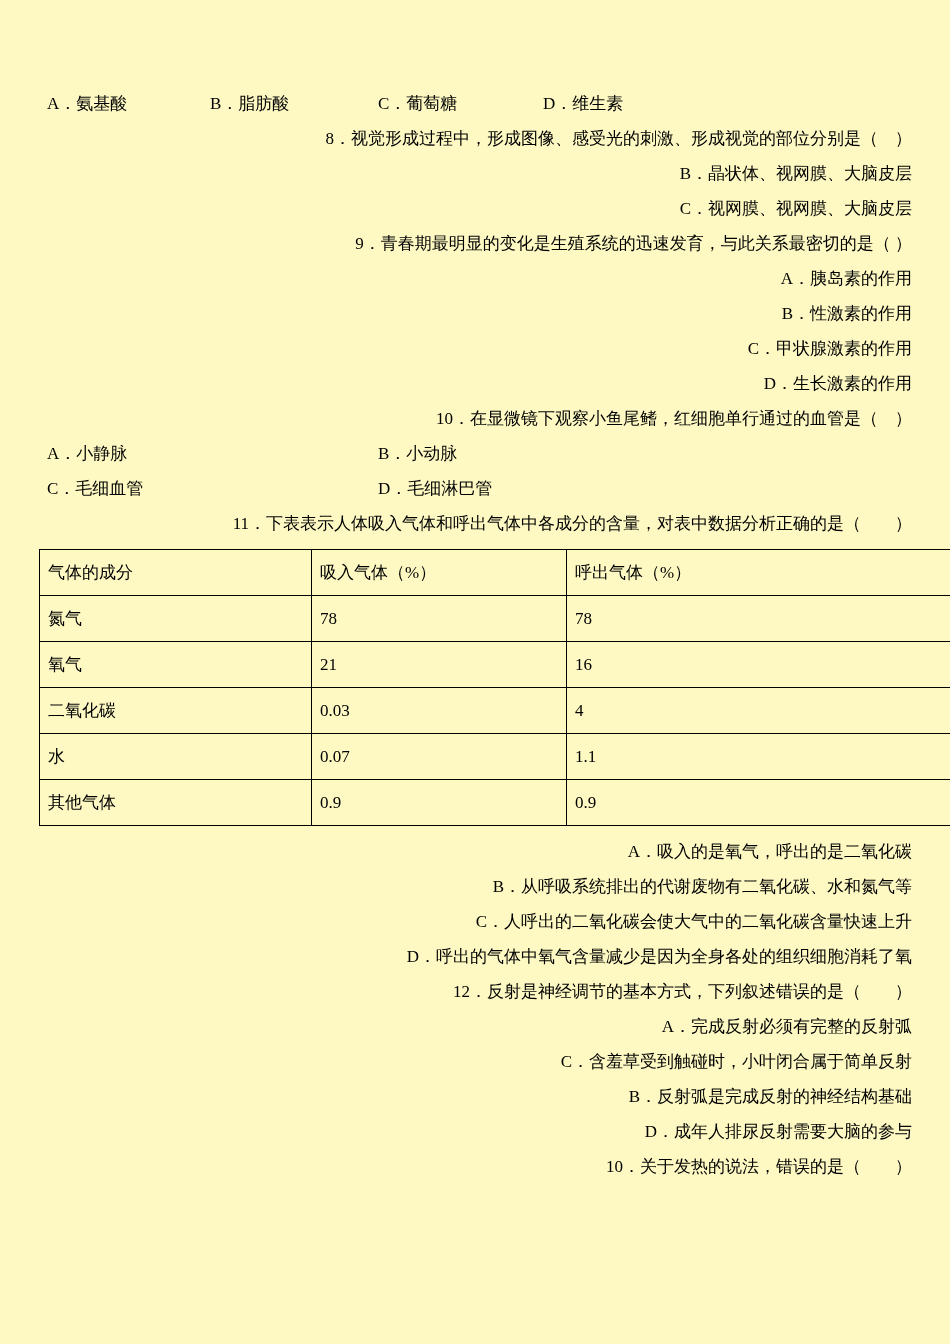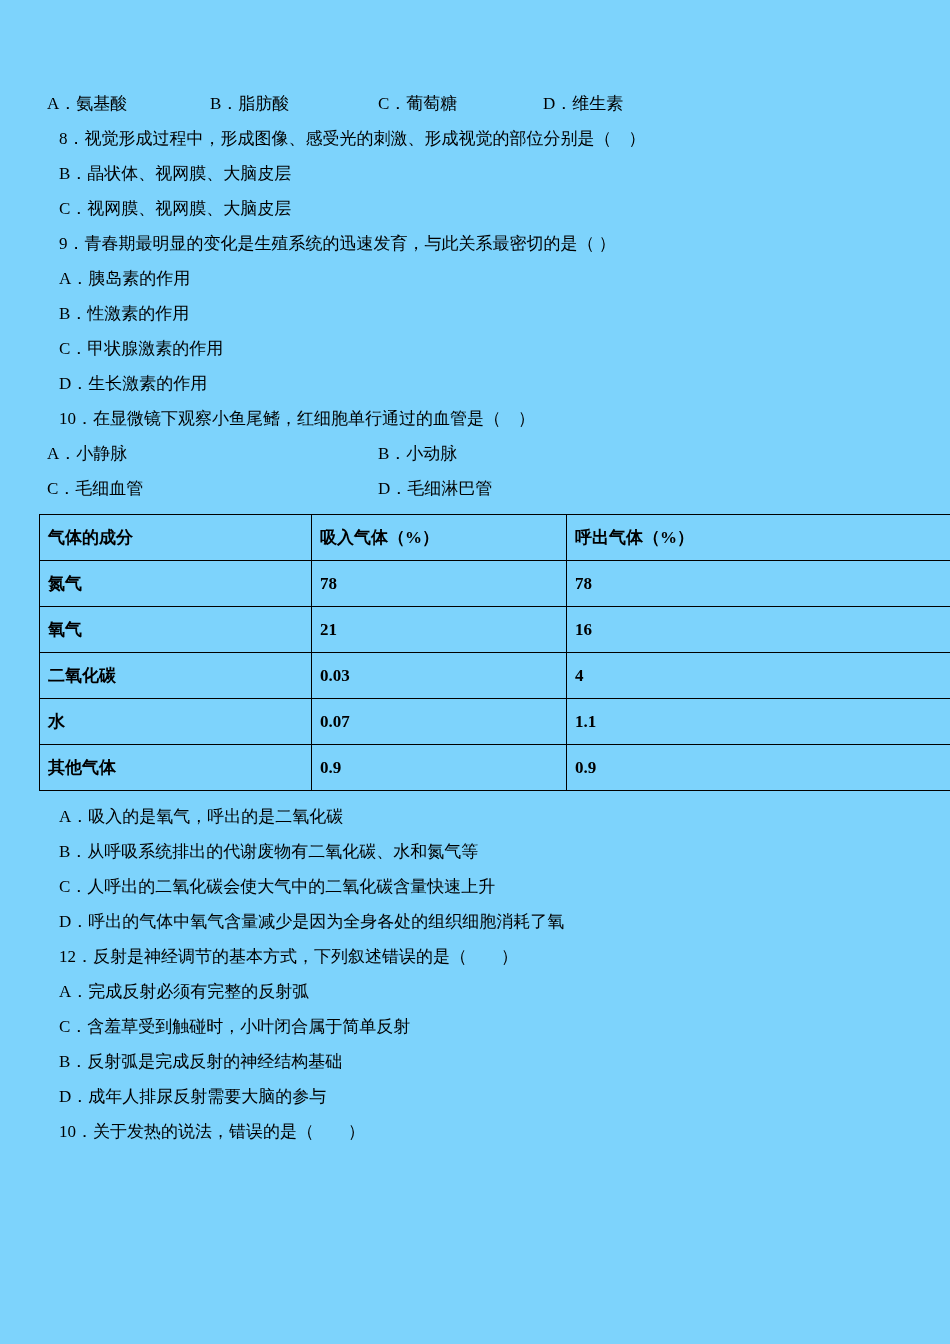--- a/index.html
+++ b/index.html
@@ -4,32 +4,33 @@
 <style>
   html, body {
     margin: 0;
     padding: 0;
     background: #ffffff;
   }
   .page {
     position: relative;
     width: 950px;
     height: 1344px;
-    background: #7dd3fc;
+    background: #fef9c3;
     color: #000000;
     font-family: "Liberation Serif", "DejaVu Serif", serif;
     font-size: 17px;
     line-height: 20px;
     box-sizing: border-box;
     padding: 94px 38px 40px 47px;
     overflow: hidden;
   }
   .line {
     margin: 0 0 15px 12px;
     white-space: pre-wrap;
+    text-align: right;
   }
   .opt-row {
     margin: 0 0 15px 0;
   }
   .opt-row .opt {
     display: inline-block;
     vertical-align: top;
   }
   .w163 { width: 163px; }
   .w168 { width: 168px; }
@@ -41,21 +42,21 @@
     width: 874px;
     margin: 6px 0 16px -8px;
   }
   table.gas td {
     border: 1px solid #000000;
     height: 45px;
     padding: 0 6px 0 8px;
     font-size: 17px;
     vertical-align: middle;
     text-align: left;
-    font-weight: bold;
+    font-weight: normal;
     overflow: hidden;
   }
   .col1 { width: 257px; }
   .col2 { width: 240px; }
   .col3 { width: 377px; }
 </style>
 </head>
 <body>
 
 <div class="page">
@@ -75,20 +76,21 @@
   <p class="line">D．生长激素的作用</p>
 
   <p class="line">10．在显微镜下观察小鱼尾鳍，红细胞单行通过的血管是（　）</p>
   <div class="opt-row">
     <span class="opt w331">A．小静脉</span><span class="opt">B．小动脉</span>
   </div>
   <div class="opt-row">
     <span class="opt w331">C．毛细血管</span><span class="opt">D．毛细淋巴管</span>
   </div>
 
+  <p class="line">11．下表表示人体吸入气体和呼出气体中各成分的含量，对表中数据分析正确的是（　　）</p>
 
   <table class="gas">
     <tbody>
         <tr>
       <td class="col1">气体的成分</td>
       <td class="col2">吸入气体（%）</td>
       <td class="col3">呼出气体（%）</td>
     </tr>
     <tr>
       <td>氮气</td>

